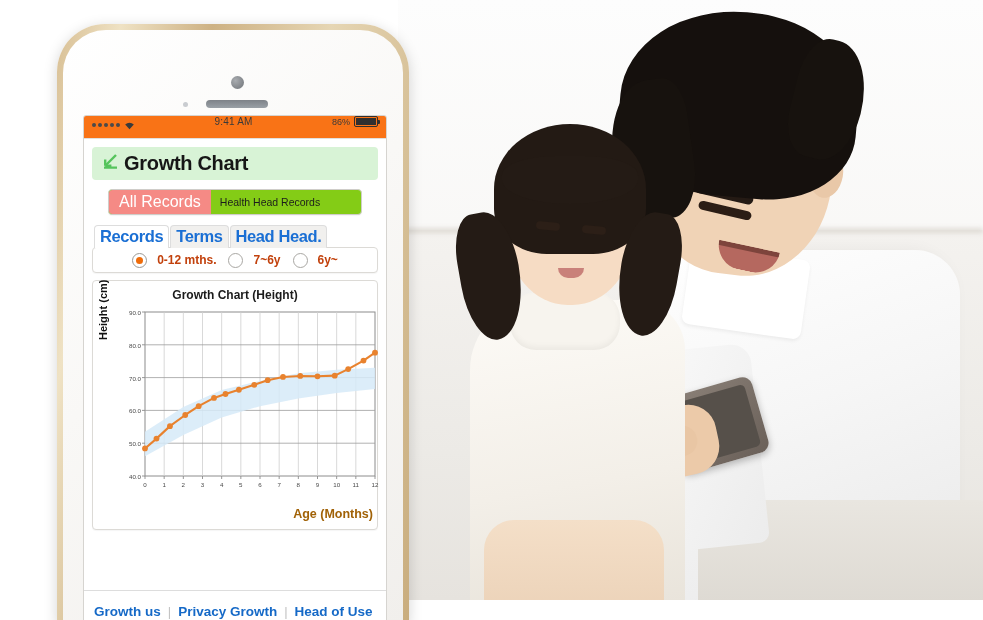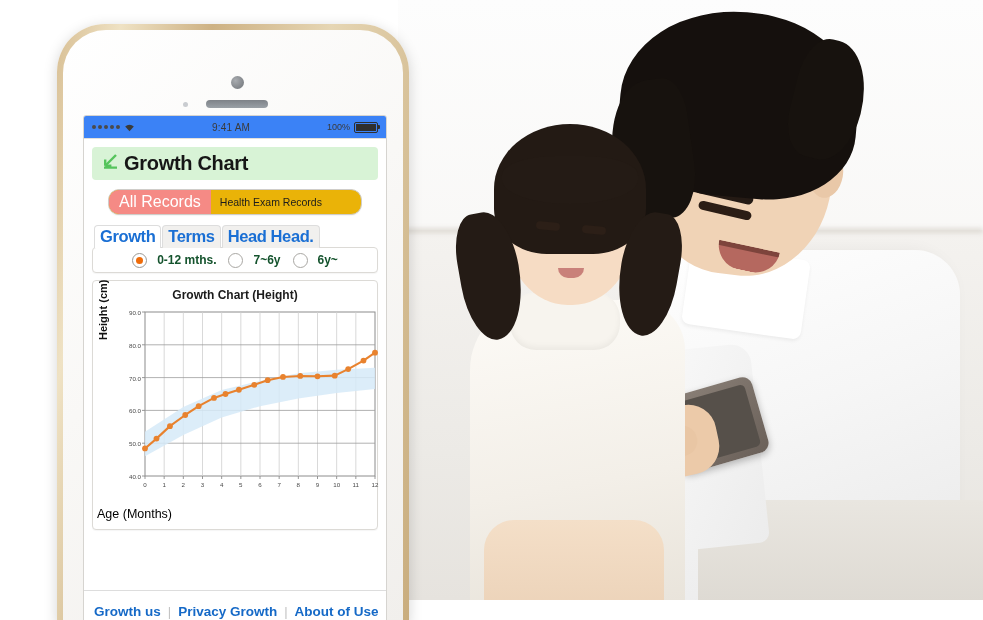--- a/index.html
+++ b/index.html
@@ -102,42 +102,42 @@
   .speaker{position:absolute;left:143px;top:70px;width:62px;height:8px;border-radius:5px;
     background:linear-gradient(180deg,#7e8288,#9aa0a6);}
   .sensor{position:absolute;left:120px;top:72px;width:5px;height:5px;border-radius:50%;
     background:#c9ccd0;}
 
   .screen{
     position:absolute;left:20px;top:85px;width:302px;height:515px;
     background:#ffffff;border:1px solid #d6d4d0;border-radius:3px;overflow:hidden;
   }
   
-  .statusbar{height:22px;display:flex;align-items:center;padding:0 8px;
-    border-bottom:1px solid #e2e0dc;background:#3b82f6;}
+  .statusbar{height:22px;display:flex;align-items:flex-start;padding:0 8px;
+    border-bottom:1px solid #e2e0dc;background:#f97316;}
   .sb-left{display:flex;align-items:center;gap:4px;}
   .dots{display:flex;gap:2px;}
   .dots i{width:4px;height:4px;border-radius:50%;background:#4a4a4a;display:block;}
   .sb-center{flex:1;text-align:center;font-size:10px;color:#3a3a3a;letter-spacing:.2px;}
   .sb-right{display:flex;align-items:center;gap:4px;font-size:9px;color:#3a3a3a;}
   .batt{width:22px;height:9px;border:1px solid #2f2f2f;border-radius:2px;position:relative;}
   .batt:before{content:"";position:absolute;left:1px;top:1px;right:1px;bottom:1px;background:#2f2f2f;}
   .batt:after{content:"";position:absolute;right:-3px;top:2.5px;width:2px;height:4px;background:#2f2f2f;border-radius:0 1px 1px 0;}
 
   
   .page{padding:8px 8px 15px 8px;}
   .title-bar{
     background:#d8f3d6;border-radius:4px;height:33px;display:flex;align-items:center;
     padding:0 8px;gap:5px;
   }
   .title-bar .tt{font-size:20px;font-weight:bold;color:#161616;letter-spacing:-.3px;}
 
   .seg{
-    margin:9px auto 0 auto;width:252px;height:24px;border:1px solid #cfcdc9;border-radius:11px;
-    background:#eab308;display:flex;align-items:center;overflow:hidden;
+    margin:9px auto 0 auto;width:252px;height:24px;border:1px solid #cfcdc9;border-radius:4px;
+    background:#84cc16;display:flex;align-items:center;overflow:hidden;
     box-shadow:0 1px 1px rgba(0,0,0,.04);
   }
   .seg-on{
     background:#f58a85;color:#fff;font-size:16px;height:100%;display:flex;align-items:center;
     padding:0 10px;border-radius:3px 0 0 3px;white-space:nowrap;
   }
   .seg-off{color:#1c1c1c;font-size:10.5px;padding:0 9px;white-space:nowrap;}
 
   .tabs{margin-top:10px;display:flex;align-items:flex-end;padding-left:2px;}
   .tab{
@@ -145,37 +145,37 @@
     color:#1a6fd4;font-size:16.5px;font-weight:bold;padding:1px 5px 2px 5px;margin-right:1px;
     letter-spacing:-.4px;
   }
   .tab.active{background:#fff;color:#1a6fd4;}
 
   .radios{
     border:1px solid #dcdad6;border-radius:4px;background:#fff;margin-top:-1px;
     display:flex;align-items:center;justify-content:center;gap:12px;height:24px;
     box-shadow:0 1px 1px rgba(0,0,0,.04);
   }
-  .rad{display:flex;align-items:center;gap:10px;font-size:12px;font-weight:bold;color:#14532d;}
+  .rad{display:flex;align-items:center;gap:10px;font-size:12px;font-weight:bold;color:#c2410c;}
   .rbox{width:13px;height:13px;border-radius:50%;border:1px solid #a9a7a3;background:#fff;
     display:flex;align-items:center;justify-content:center;}
   .rbox.on{border-color:#9a9894;}
   .rbox.on:after{content:"";width:7px;height:7px;border-radius:50%;background:#ef6c0a;}
 
   .chart-card{
     margin-top:7px;border:1px solid #dcdad6;border-radius:4px;background:#fff;
     padding:5px 4px 8px 4px;box-shadow:0 1px 1px rgba(0,0,0,.04);
   }
   .chart-title{text-align:center;font-size:12px;font-weight:bold;color:#1b1b1b;margin:2px 0 4px 0;}
   .plot-wrap{position:relative;height:200px;}
   .ylabel{
     position:absolute;left:0px;top:34px;font-size:11px;font-weight:bold;color:#111;
     transform:rotate(-90deg);transform-origin:left top;white-space:nowrap;
   }
-  .xlabel{text-align:left;font-size:12.5px;font-weight:normal;color:#000000;margin-top:1px;}
+  .xlabel{text-align:right;font-size:12.5px;font-weight:bold;color:#a16207;margin-top:1px;}
   svg.plot{position:absolute;left:14px;top:0;}
 
   .footer{
     position:absolute;left:0;right:0;bottom:0;height:40px;border-top:1px solid #ddd;
     display:flex;align-items:center;gap:7px;padding-left:10px;background:#fff;
   }
   .footer a{color:#1569c7;font-size:13.5px;font-weight:bold;text-decoration:none;white-space:nowrap;}
   .footer .sep{color:#c3c3c3;font-size:13px;}
 </style>
 </head>
@@ -234,45 +234,45 @@
               <i></i>
           </span>
           <span>
             <svg width="11" height="9" viewBox="0 0 11 9">
               <path d="M5.5 8.2 L1.2 3.6 A6.2 6.2 0 0 1 9.8 3.6 Z" fill="#3a3a3a"></path>
             </svg>
           </span>
         </div>
         <div class="sb-center">9:41 AM</div>
         <div class="sb-right">
-          <span>100%</span>
+          <span>86%</span>
           <span class="batt"></span>
         </div>
       </div>
 
       <div class="page">
 
         <div class="title-bar">
           <span>
             <svg width="19" height="19" viewBox="0 0 19 19">
               <path d="M16 3 L6 13" stroke="#55c45c" stroke-width="2.4" fill="none"></path>
               <path d="M5.2 13.8 L5.2 7.6 M5.2 13.8 L11.4 13.8" stroke="#55c45c" stroke-width="2.4" fill="none"></path>
               <path d="M4 15.6 L17 15.6" stroke="#55c45c" stroke-width="2.2" fill="none"></path>
             </svg>
           </span>
           <span class="tt">Growth Chart</span>
         </div>
 
         <div class="seg">
           <div class="seg-on">All Records</div>
-          <div class="seg-off">Health Exam Records</div>
+          <div class="seg-off">Health Head Records</div>
         </div>
 
         <div class="tabs">
-          <div class="tab active">Growth</div>
+          <div class="tab active">Records</div>
           <div class="tab">Terms</div>
           <div class="tab">Head Head.</div>
         </div>
 
         <div class="radios">
           <label class="rad">
             <span class="rbox on"></span>
             <span>0-12 mths.</span>
           </label>
           <label class="rad">
@@ -368,18 +368,18 @@
           <div class="xlabel">Age (Months)</div>
         </div>
 
       </div>
 
       <div class="footer">
         <a href="#">Growth us</a>
         <span class="sep">|</span>
         <a href="#">Privacy Growth</a>
         <span class="sep">|</span>
-        <a href="#">About of Use</a>
+        <a href="#">Head of Use</a>
       </div>
 
     </div>
   </div>
 </div>
 
 </body></html>

